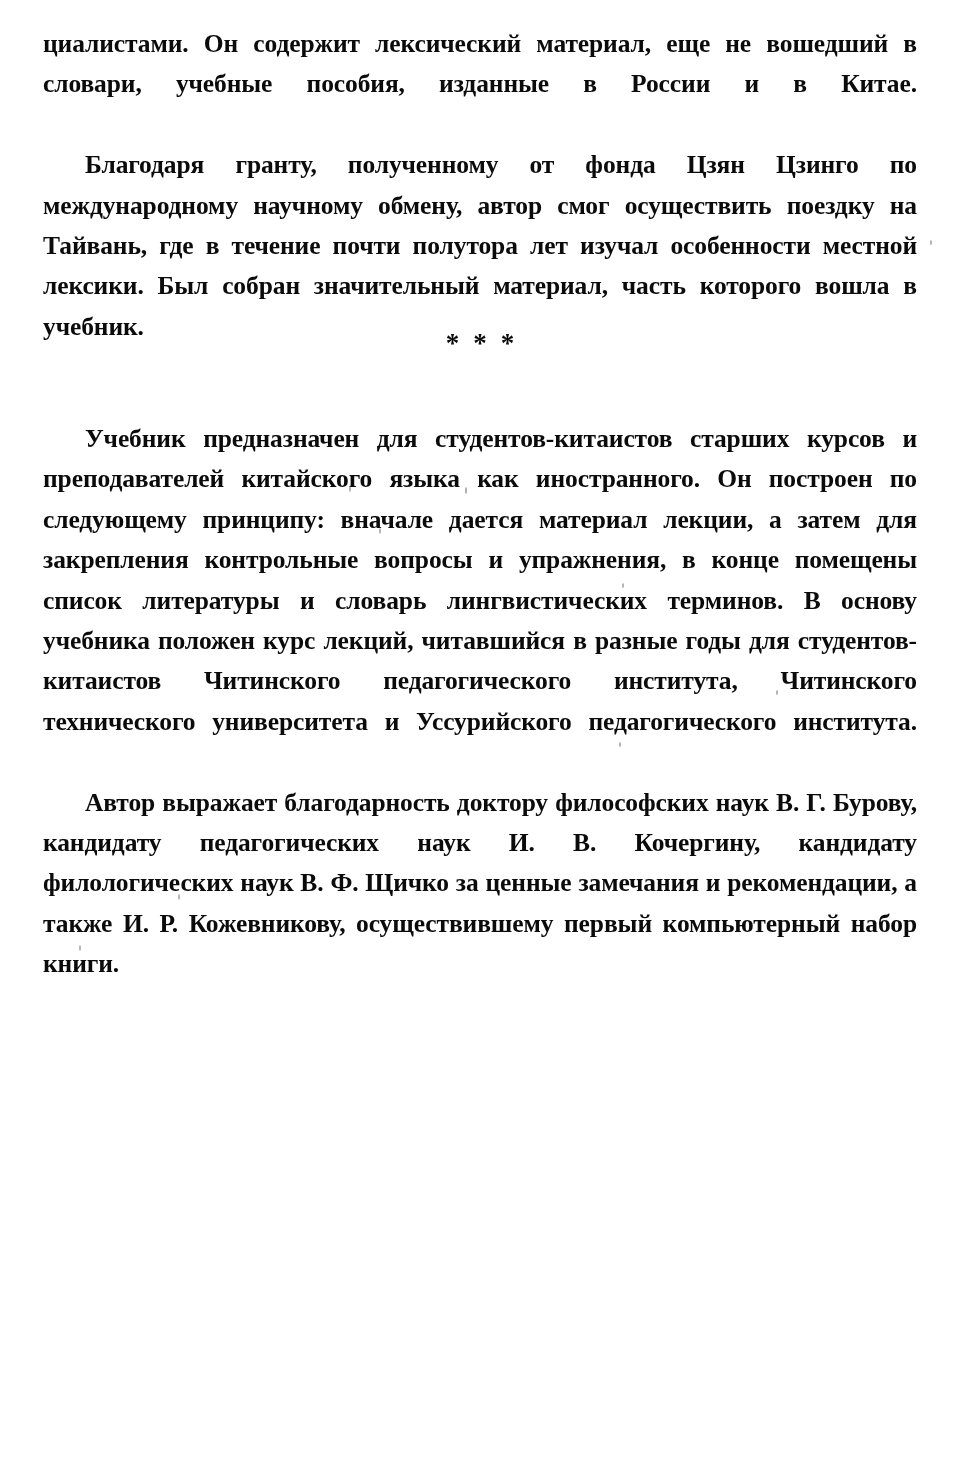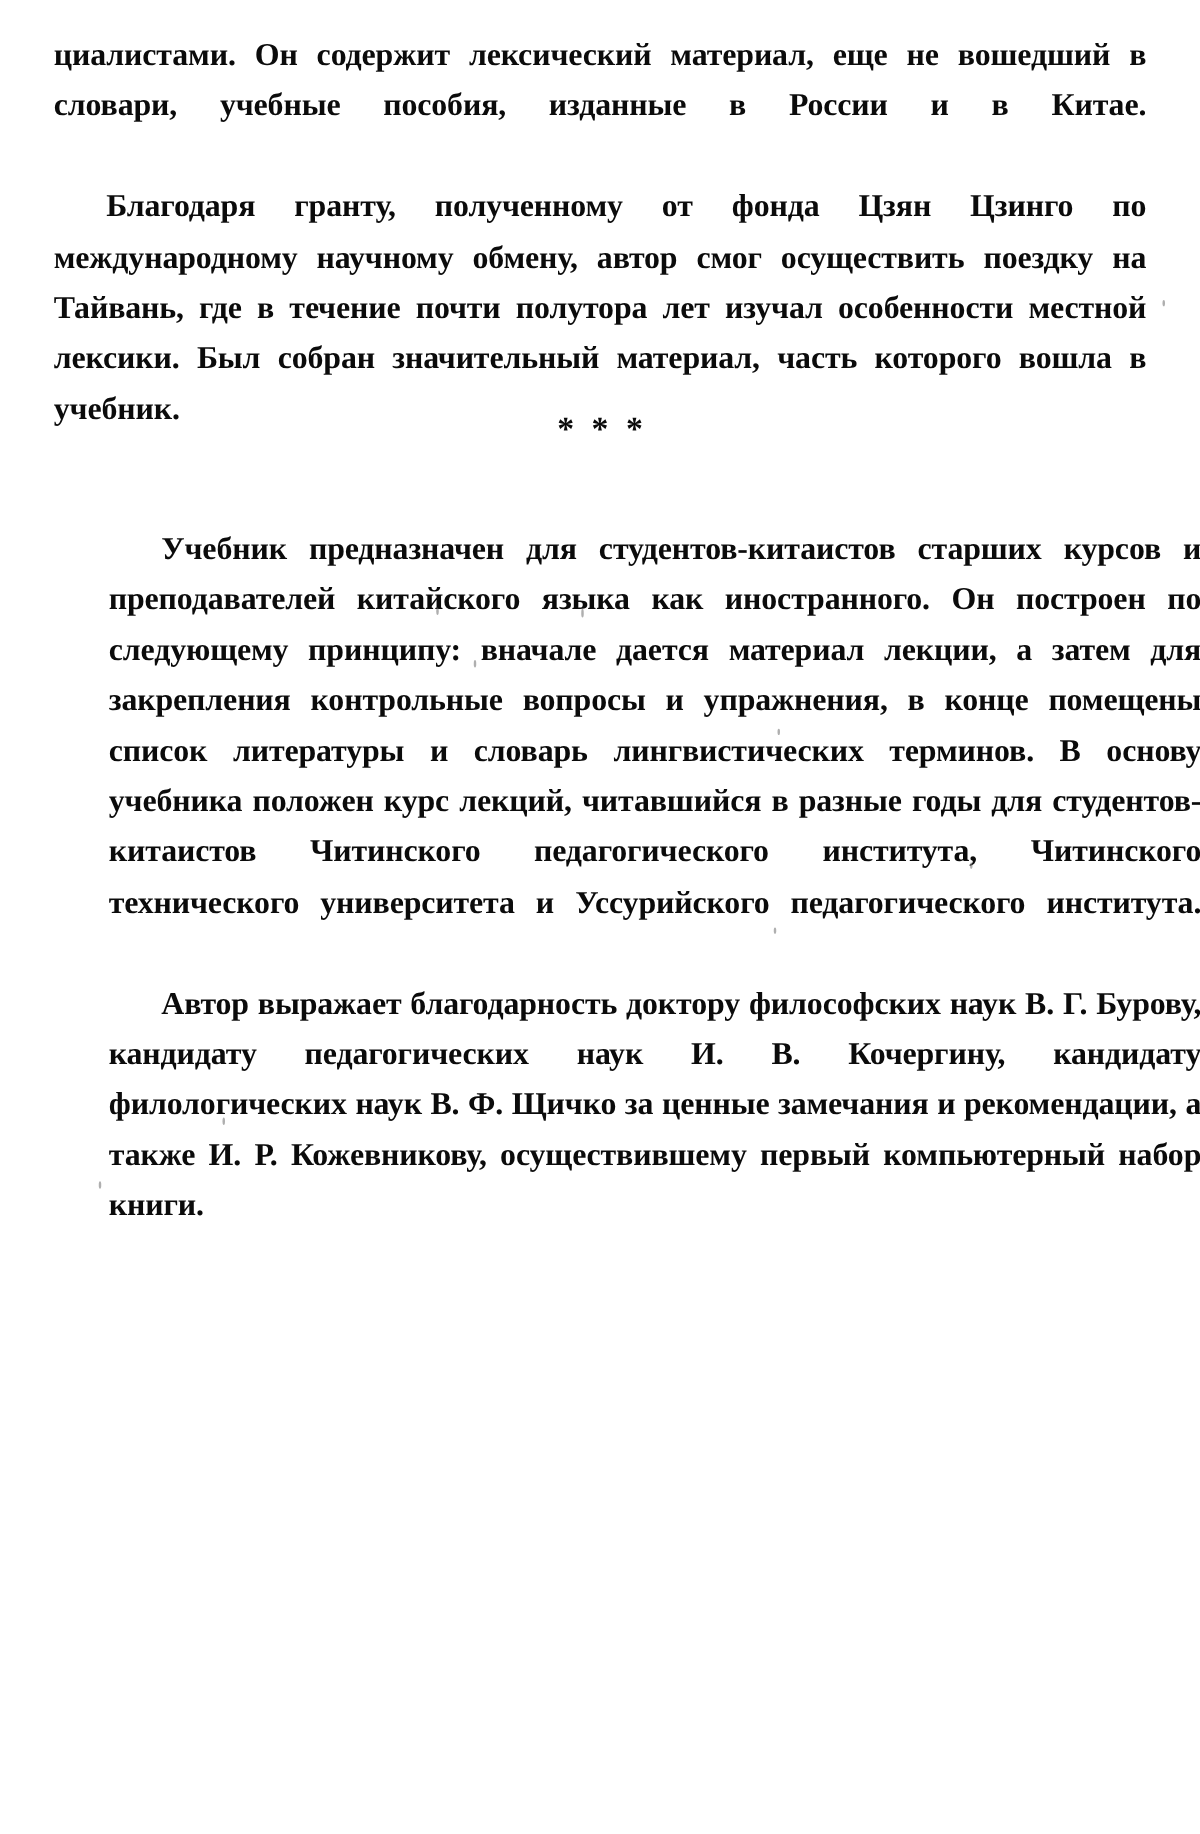--- a/index.html
+++ b/index.html
@@ -42,21 +42,20 @@
   }
 
   
   #block-one {
     top: 24px;
   }
 
   
   #block-two {
     top: 419px;
-    margin-left: 44px;
   }
 
   .para {
     margin: 0;
     text-align: justify;
     text-indent: 0;
   }
   .para.indent {
     text-indent: 42px;
   }

